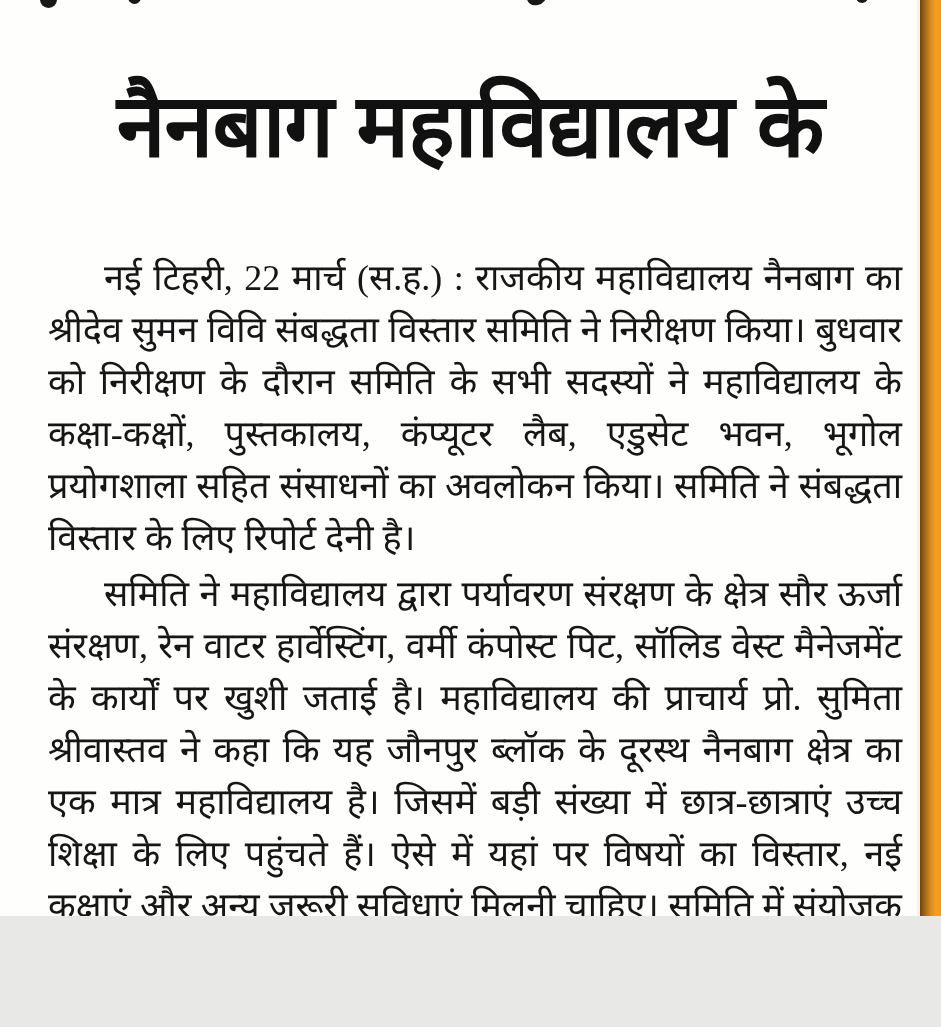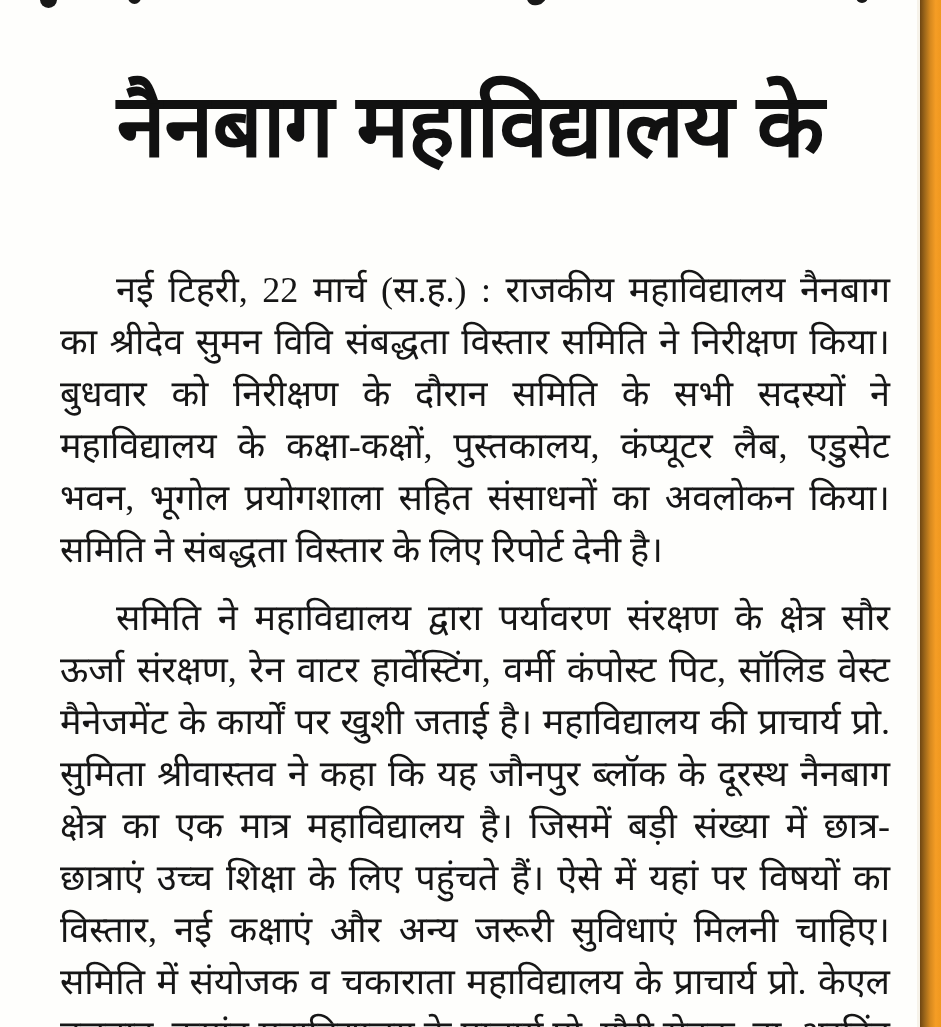--- a/index.html
+++ b/index.html
@@ -3,21 +3,21 @@
 <meta charset="utf-8">
 <style>
   html, body {
     margin: 0;
     padding: 0;
     background: #e8e8e6;
   }
   .page {
     position: relative;
     width: 941px;
-    height: 1027px;
+    height: 916px;
     background: #fefefc;
     overflow: hidden;
     font-family: "Liberation Serif", serif;
     color: #141414;
   }
   
   .accent-bar {
     position: absolute;
     top: 0;
     right: 0;
@@ -62,21 +62,21 @@
     position: absolute;
     top: 248px;
     left: 44px;
     width: 862px;
     font-size: 36px;
     line-height: 52px;
     text-align: justify;
     color: #161616;
   }
   .body-text p {
-    margin: 16px;
+    margin: 4px;
     text-indent: 56px;
   }
 </style>
 </head>
 <body>
 
 <div class="page">
 
   <span class="frag frag-1"></span>
   <span class="frag frag-2"></span>

